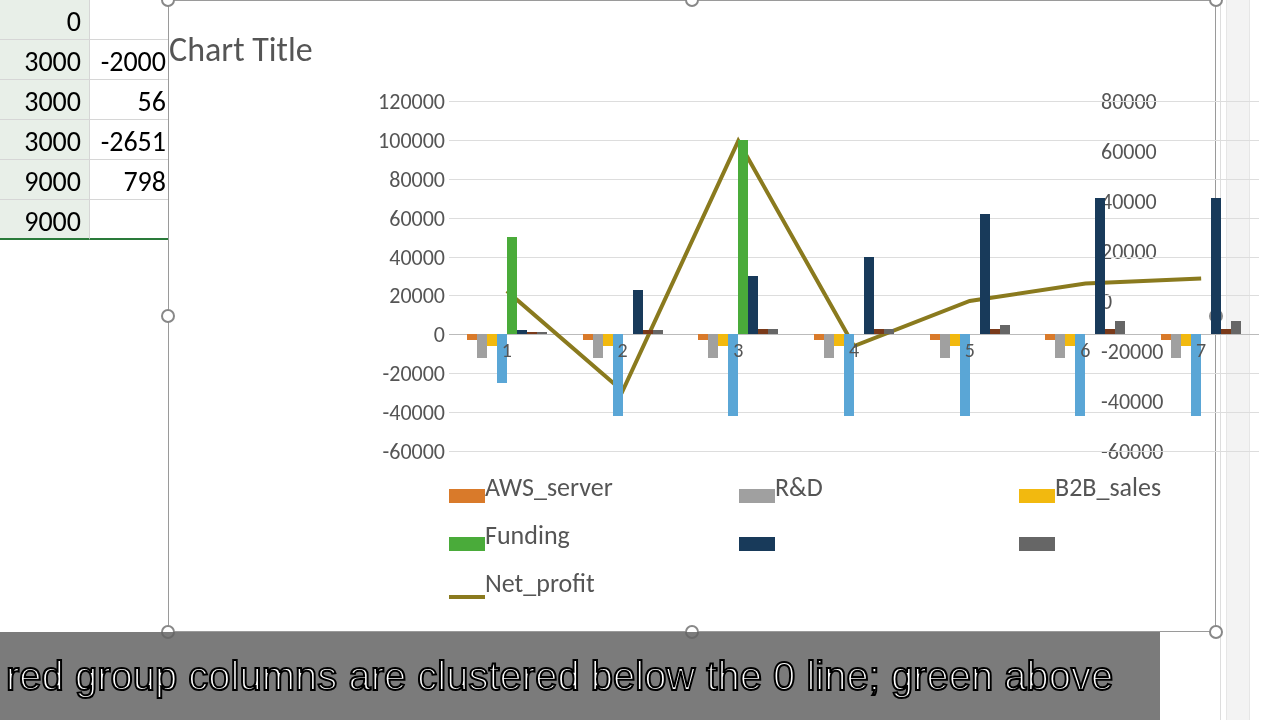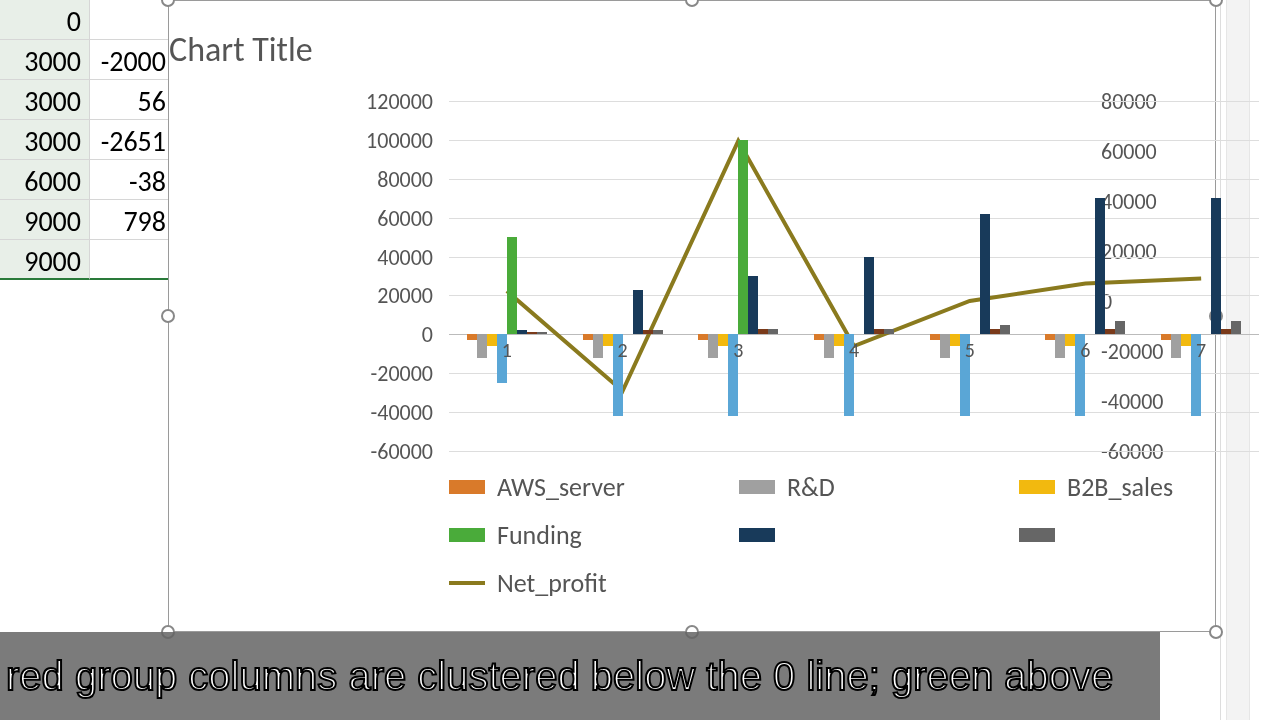--- a/index.html
+++ b/index.html
@@ -71,36 +71,36 @@
   .axis-left {
     position: absolute;
     left: 198px; top: 100px; height: 350px; width: 78px;
     font-size: 22px; color: #555; text-align: right;
   }
   .axis-right {
     position: absolute;
     right: 36px; top: 100px; height: 350px; width: 78px;
     font-size: 22px; color: #555; text-align: left;
   }
-  .tick { position: absolute; right: 12px; transform: translateY(-50%); margin-left: 40px; }
+  .tick { position: absolute; right: 0; transform: translateY(-50%); margin-left: 40px; }
   .tickR { position: absolute; left: 0; transform: translateY(-50%); }
   .gridline { position: absolute; left: 0; width: 100%; border-top: 1px solid #ddd; }
   .zero-line { border-top: 1px solid #bbb; }
   .bar { position: absolute; }
   .cat-label { position: absolute; font-size: 20px; color: #555; transform: translateX(-50%); }
   .line-path { stroke: #8a7a1e; stroke-width: 4; fill: none; }
   .legend {
     position: absolute;
     left: 280px; top: 470px; width: 800px;
     font-size: 26px; color: #555;
     display: grid;
     grid-template-columns: 290px 280px 230px;
     row-gap: 16px;
   }
-  .leg-item { display: flex; align-items: center; gap: 12px; }
+  .leg-item { display: flex; align-items: flex-end; }
   .swatch-box { width: 36px; height: 14px; }
   .swatch-line { width: 36px; height: 4px; }
 
   .caption-bar {
     position: absolute;
     left: 0; bottom: 0; width: 1160px; height: 88px;
     background: rgba(100,100,100,0.85);
     display: flex; align-items: center;
     padding-left: 6px;
   }
@@ -136,24 +136,20 @@
       <div class="cell cA">3000</div>
       <div class="cell cB">-2000</div>
     </div>
     <div class="cell-row">
       <div class="cell cA">3000</div>
       <div class="cell cB">56</div>
     </div>
     <div class="cell-row">
       <div class="cell cA">3000</div>
       <div class="cell cB">-2651</div>
-    </div>
-    <div class="cell-row">
-      <div class="cell cA">6000</div>
-      <div class="cell cB">-38</div>
     </div>
     <div class="cell-row">
       <div class="cell cA">9000</div>
       <div class="cell cB">798</div>
     </div>
     <div class="cell-row selected-row">
       <div class="cell cA">9000</div>
       <div class="cell cB"></div>
     </div>
   </div>

